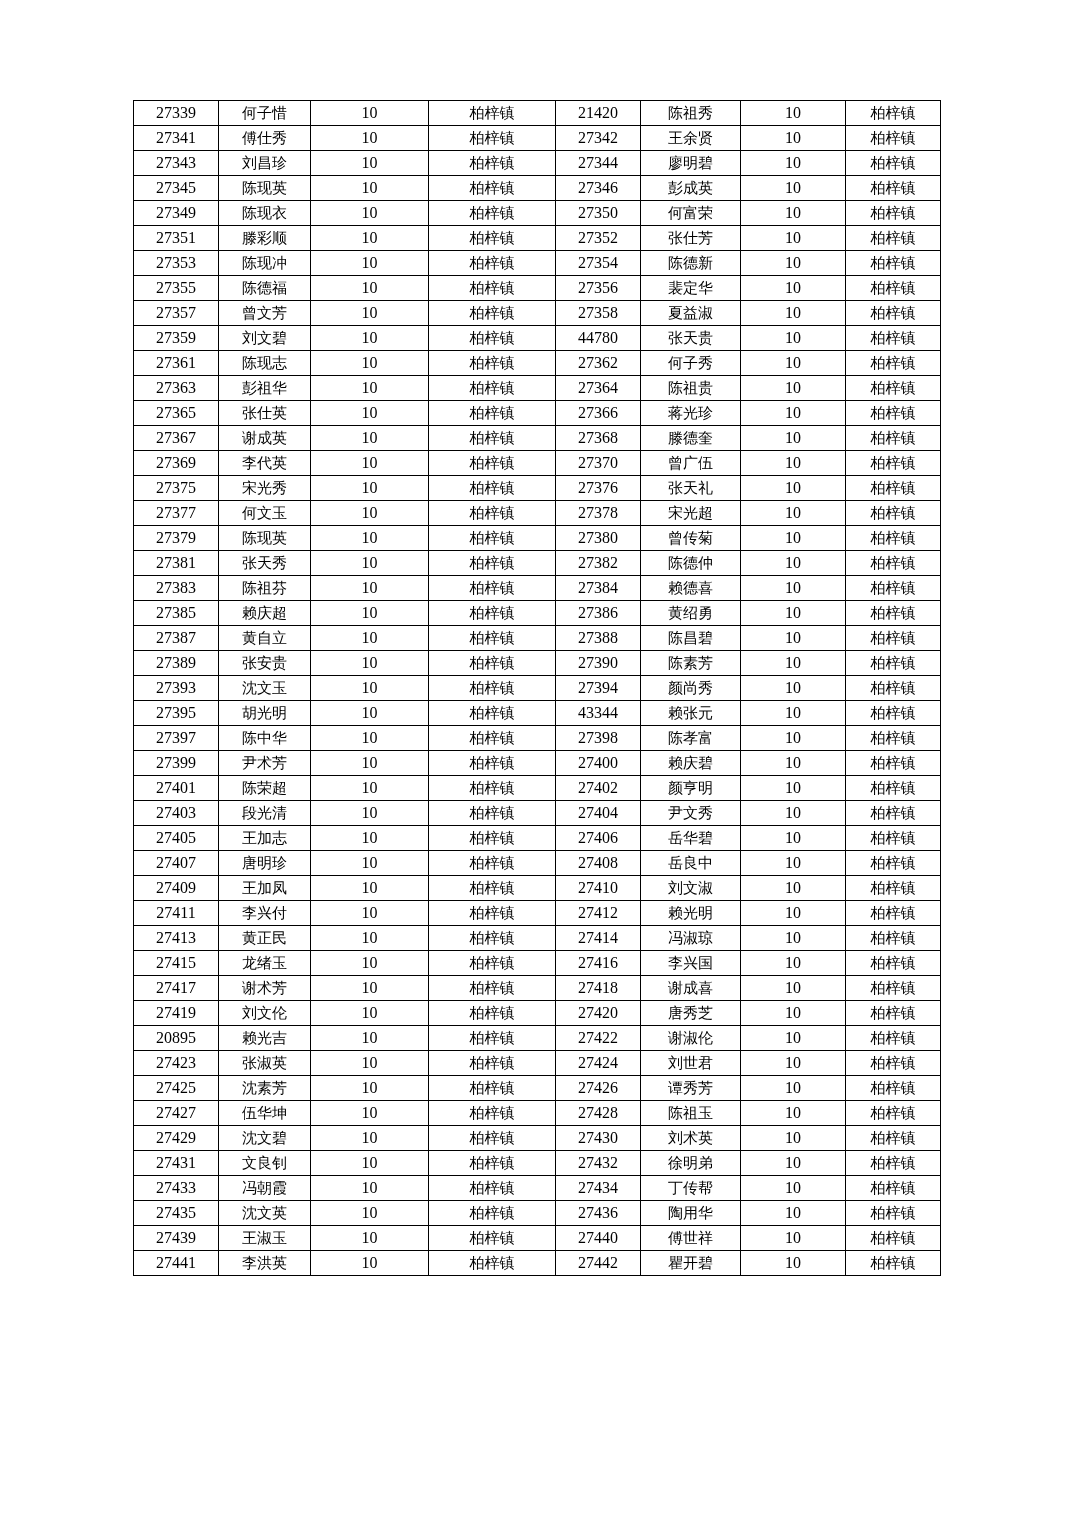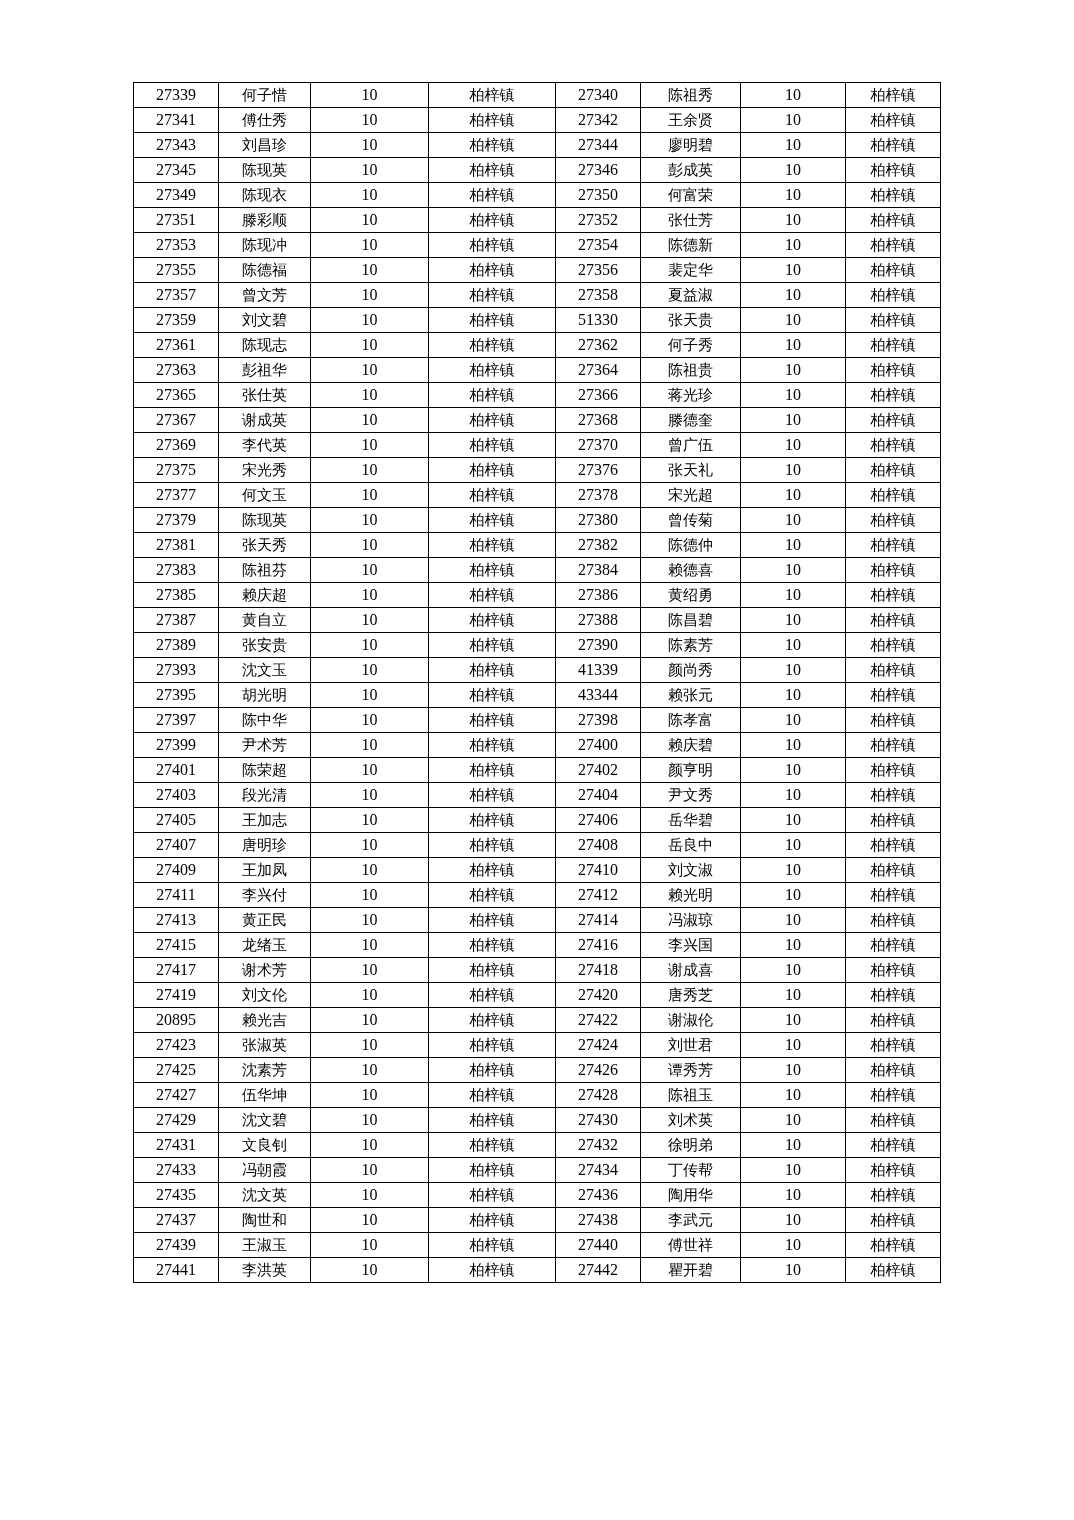--- a/index.html
+++ b/index.html
@@ -12,21 +12,21 @@
     width: 1074px;
     height: 1520px;
     background: #ffffff;
     font-family: "Liberation Serif", "DejaVu Serif", serif;
     color: #000000;
     overflow: hidden;
   }
   table.roster {
     position: absolute;
     left: 133px;
-    top: 82px;
+    top: 100px;
     width: 807px;
     border-collapse: collapse;
     table-layout: fixed;
   }
   table.roster td {
     border: 1px solid #000000;
     height: 24px;
     text-align: center;
     vertical-align: middle;
     font-size: 15px;
@@ -53,21 +53,21 @@
       <col style="width:100px">
       <col style="width:105px">
       <col style="width:95px">
     </colgroup>
     <tbody>
         <tr>
           <td class="num">27339</td>
           <td>何子惜</td>
           <td class="num">10</td>
           <td>柏梓镇</td>
-          <td class="num">27340</td>
+          <td class="num">21420</td>
           <td>陈祖秀</td>
           <td class="num">10</td>
           <td>柏梓镇</td>
         </tr>
         <tr>
           <td class="num">27341</td>
           <td>傅仕秀</td>
           <td class="num">10</td>
           <td>柏梓镇</td>
           <td class="num">27342</td>
@@ -143,21 +143,21 @@
           <td class="num">27358</td>
           <td>夏益淑</td>
           <td class="num">10</td>
           <td>柏梓镇</td>
         </tr>
         <tr>
           <td class="num">27359</td>
           <td>刘文碧</td>
           <td class="num">10</td>
           <td>柏梓镇</td>
-          <td class="num">51330</td>
+          <td class="num">44780</td>
           <td>张天贵</td>
           <td class="num">10</td>
           <td>柏梓镇</td>
         </tr>
         <tr>
           <td class="num">27361</td>
           <td>陈现志</td>
           <td class="num">10</td>
           <td>柏梓镇</td>
           <td class="num">27362</td>
@@ -283,21 +283,21 @@
           <td class="num">27390</td>
           <td>陈素芳</td>
           <td class="num">10</td>
           <td>柏梓镇</td>
         </tr>
         <tr>
           <td class="num">27393</td>
           <td>沈文玉</td>
           <td class="num">10</td>
           <td>柏梓镇</td>
-          <td class="num">41339</td>
+          <td class="num">27394</td>
           <td>颜尚秀</td>
           <td class="num">10</td>
           <td>柏梓镇</td>
         </tr>
         <tr>
           <td class="num">27395</td>
           <td>胡光明</td>
           <td class="num">10</td>
           <td>柏梓镇</td>
           <td class="num">43344</td>
@@ -495,30 +495,20 @@
           <td class="num">10</td>
           <td>柏梓镇</td>
         </tr>
         <tr>
           <td class="num">27435</td>
           <td>沈文英</td>
           <td class="num">10</td>
           <td>柏梓镇</td>
           <td class="num">27436</td>
           <td>陶用华</td>
-          <td class="num">10</td>
-          <td>柏梓镇</td>
-        </tr>
-        <tr>
-          <td class="num">27437</td>
-          <td>陶世和</td>
-          <td class="num">10</td>
-          <td>柏梓镇</td>
-          <td class="num">27438</td>
-          <td>李武元</td>
           <td class="num">10</td>
           <td>柏梓镇</td>
         </tr>
         <tr>
           <td class="num">27439</td>
           <td>王淑玉</td>
           <td class="num">10</td>
           <td>柏梓镇</td>
           <td class="num">27440</td>
           <td>傅世祥</td>

